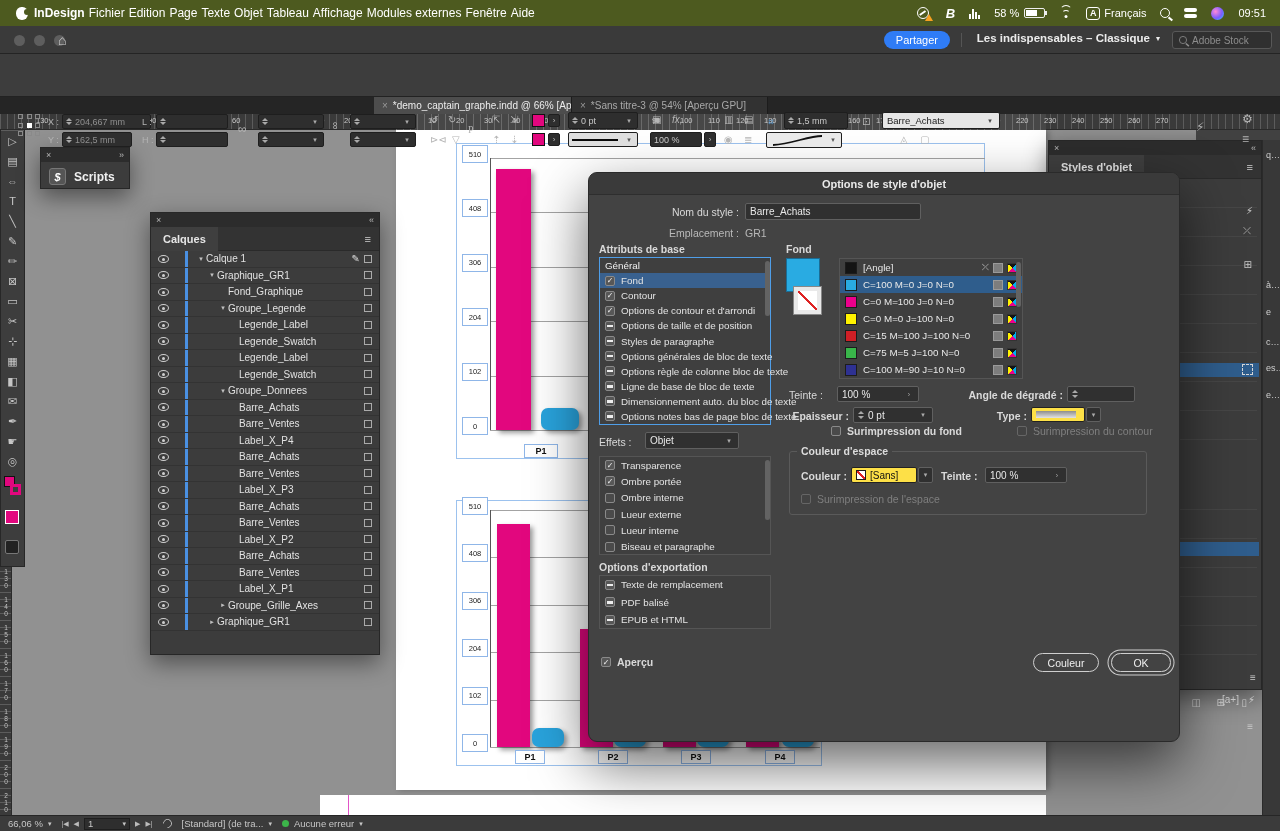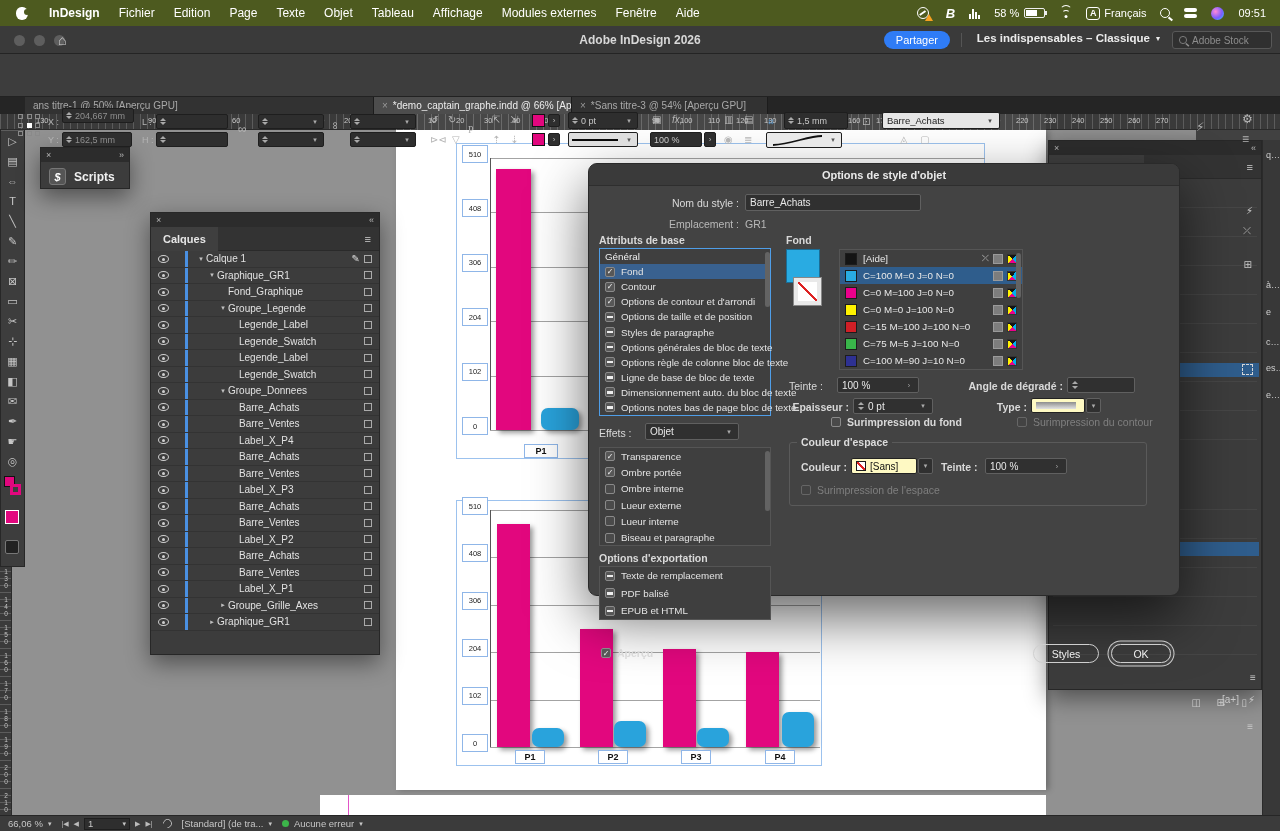--- a/index.html
+++ b/index.html
@@ -1,21 +1,21 @@
 <!DOCTYPE html>
 <html><head>
 <meta charset="utf-8">
 <style>
 *{margin:0;padding:0;box-sizing:border-box}
 html,body{width:1280px;height:831px;overflow:hidden}
 body{position:relative;background:#919191;font-family:"Liberation Sans","DejaVu Sans",sans-serif;font-size:11px;color:#ddd}
 .abs{position:absolute}
 
 #menubar{left:0;top:0;width:1280px;height:26px;background:#4d5a1f;display:flex;align-items:center;z-index:30}
-#menu-items{display:flex;align-items:center;gap:19px;padding-left:16px;color:#fff;font-size:12px}
+#menu-items{display:flex;align-items:center;gap:4px;padding-left:16px;color:#fff;font-size:12px}
 #menu-items .mitem{cursor:default}
 #menu-items .mitem.first{font-weight:bold}
 .apple{width:12px;height:13px;background:#fff;border-radius:45% 45% 48% 48%;position:relative;margin-right:2px}
 .apple::before{content:"";position:absolute;right:-2px;top:2px;width:6px;height:6px;border-radius:50%;background:#4d5a1f}
 #menu-status{margin-left:auto;display:flex;align-items:center;gap:14px;padding-right:14px;color:#fff;font-size:11px}
 .mb-ic{display:inline-flex;align-items:center;justify-content:center;color:#fff}
 .batt{width:21px;height:10px;border:1px solid #eee;border-radius:2px;position:relative}
 .batt::after{content:"";position:absolute;right:-3px;top:2px;width:2px;height:4px;background:#eee}
 .batt i{position:absolute;left:1px;top:1px;bottom:1px;width:58%;background:#fff}
 .langchip{display:flex;align-items:center;gap:4px}
@@ -125,26 +125,26 @@
 .sliders{width:13px;height:11px;display:flex;flex-direction:column;gap:2px}
 .sliders i{height:1.5px;background:#e8e8e8;position:relative}
 .sliders i::after{content:"";position:absolute;top:-1.5px;width:4px;height:4px;border-radius:50%;background:#e8e8e8}
 .sliders i:nth-child(1)::after{left:2px}.sliders i:nth-child(2)::after{left:8px}.sliders i:nth-child(3)::after{left:4px}
 #styles-panel{left:1048px;top:140px;width:214px;height:550px;z-index:9}
 .srow-sep{position:absolute;left:4px;right:4px;height:1px;background:#464646}
 .sel-row{position:absolute;left:2px;right:2px;height:14px;background:#2f5d8c}
 .sic{position:absolute;color:#c9c9c9;font-size:10px}
 .dashbox{position:absolute;width:11px;height:11px;border:1px dashed #d6d6d6}
 
-#dialog{left:588px;top:163px;width:592px;height:433px;background:#434343;border:1px solid #2a2a2a;border-radius:9px;box-shadow:0 22px 55px rgba(0,0,0,.6);z-index:20}
+#dialog{left:588px;top:172px;width:592px;height:570px;background:#434343;border:1px solid #2a2a2a;border-radius:9px;box-shadow:0 22px 55px rgba(0,0,0,.6);z-index:20}
 #dlg-title{height:22px;background:#3a3a3a;border-radius:8px 8px 0 0;display:flex;align-items:center;justify-content:center;color:#e9e9e9;font-size:11px;font-weight:bold;border-bottom:1px solid #2e2e2e}
 .dl{position:absolute;color:#d9d9d9;font-size:10.5px}
 .dl.dim{color:#7f7f7f}
 .din{position:absolute;background:#303030;border:1px solid #606060;border-radius:2px;color:#e8e8e8;font-size:10px;display:flex;align-items:center;padding:0 4px;gap:4px}
-.dlight{position:absolute;background:#fef9c3;border:1px solid #222;border-radius:2px;color:#111;font-size:10px;display:flex;align-items:center;padding:0 4px;gap:4px}
+.dlight{position:absolute;background:#fde047;border:1px solid #222;border-radius:2px;color:#111;font-size:10px;display:flex;align-items:center;padding:0 4px;gap:4px}
 .listbox{position:absolute;background:#3f3f3f;border:1px solid #555}
 .listbox.focus{border:1px solid #4f9ee8}
 .lirow{height:15.1px;display:flex;align-items:center;gap:6px;padding:0 5px;color:#e3e3e3;font-size:9.8px;white-space:nowrap}
 .lirow.sel{background:#39618f}
 .lirow.head{color:#efefef}
 .cb{width:10px;height:10px;min-width:10px;border:1px solid #8a8a8a;background:#575757;border-radius:2px;display:inline-flex;align-items:center;justify-content:center;color:#f2f2f2;font-size:8px}
 .cb.mixed::after{content:"";width:6px;height:2.5px;background:#ededed}
 .cb.un{background:#4a4a4a}
 .cb.dis{border-color:#666;background:transparent}
 .scrollth{position:absolute;width:5px;background:#636363;border-radius:3px}
@@ -225,21 +225,20 @@
     <span class="mb-ic siri"></span>
     <span>09:51</span>
   </div>
 </div>
 
 <div class="abs" id="titlebar">
   <span class="tl" style="left:14px"></span>
   <span class="tl" style="left:34px"></span>
   <span class="tl" style="left:54px"></span>
   <span id="home-ic">⌂</span>
-  <div id="win-title">Adobe InDesign 2026</div>
   <div id="share-btn">Partager</div>
   <div class="vsep" style="right:318px;top:7px;height:14px"></div>
   <div id="ws-switcher">
       <span>Les indispensables – Classique</span>
       <span style="font-size:8px">▾</span>
     </div>
   <div id="stock-box">
       <span class="mag"></span>
       <span>Adobe Stock</span>
     </div>
@@ -251,21 +250,21 @@
       <i></i>
       <i></i>
       <i></i>
       <i class="c"></i>
       <i></i>
       <i></i>
       <i></i>
       <i></i>
     </div>
   <div class="lbl" style="left:48px;top:63px">X :</div>
-  <div class="fld" style="left:62px;top:54px;width:72px;height:15px">
+  <div class="fld" style="left:62px;top:60px;width:89px;height:15px">
       <span class="spin">
         <i class="up"></i>
         <i class="dn"></i>
       </span>
       <span class="dim">204,667 mm</span>
     </div>
   <div class="lbl" style="left:48px;top:81px">Y :</div>
   <div class="fld" style="left:62px;top:78px;width:70px;height:15px">
       <span class="spin">
         <i class="up"></i>
@@ -372,23 +371,20 @@
       <span class="chev" style="color:#444">▾</span>
     </div>
   <div class="icg" style="left:900px;top:80px">◬</div>
   <div class="icg" style="left:920px;top:80px">▢</div>
   <div class="icg" style="left:1196px;top:66px;font-size:12px">⚡</div>
   <div class="icg" style="left:1242px;top:58px;font-size:12px">⚙</div>
   <div class="icg" style="left:1242px;top:78px;font-size:12px">≡</div>
 </div>
 
 <div class="abs" id="tabbar">
-    <div class="dtab" style="left: 25px; width: 349px;">
-      <div>ans titre-1 @ 50% [Aperçu GPU]</div>
-    </div>
     <div class="dtab active" style="left: 374px; width: 198px;">
       <div class="x">×</div>
       <div>*demo_captain_graphe.indd @ 66% [Aperçu GPU]</div>
     </div>
     <div class="dtab" style="left: 572px; width: 196px;">
       <div class="x">×</div>
       <div>*Sans titre-3 @ 54% [Aperçu GPU]</div>
     </div>
   </div>
 <div class="abs" id="hruler">
@@ -1005,21 +1001,21 @@
   <div class="dchk" style="left:12px;top:483px">
       <span class="cb">✓</span>
       <span class="dl" style="position:static;font-weight:bold">Aperçu</span>
     </div>
   <div class="dl" style="left:197px;top:70px;font-weight:bold">Fond</div>
   <div id="fillproxy" style="left:197px;top:85px"></div>
   <div id="strokeproxy" style="left:205px;top:114px"></div>
   <div class="listbox" style="left:250px;top:85px;width:184px;height:121px" id="sw-list">
       <div class="swrow">
         <div class="swchip" style="background: rgb(20, 20, 20);"></div>
-        <div>[Aide]</div>
+        <div>[Angle]</div>
         <div class="swic">
           <div class="penx">⤫</div>
           <div class="gbox"></div>
           <div class="cmyk"></div>
         </div>
       </div>
       <div class="swrow sel">
         <div class="swchip" style="background: rgb(41, 171, 226);"></div>
         <div>C=100 M=0 J=0 N=0</div>
         <div class="swic">
@@ -1117,21 +1113,21 @@
     </div>
   <div class="dl" style="left:352px;top:297px;font-weight:bold">Teinte :</div>
   <div class="din" style="left:396px;top:294px;width:82px;height:16px">
       <span>100 %</span>
       <span class="chev">›</span>
     </div>
   <div class="dchk" style="left:212px;top:320px">
       <span class="cb dis"></span>
       <span class="dl dim" style="position:static">Surimpression de l'espace</span>
     </div>
-  <div class="pillbtn" style="left:444px;top:480px;width:66px;height:19px">Styles</div>
+  <div class="pillbtn" style="left:444px;top:480px;width:66px;height:19px">Couleur</div>
   <div class="pillbtn" id="ok-btn" style="left:522px;top:480px;width:60px;height:19px">OK</div>
 </div>
 
 <div class="abs" id="statusbar">
   <div class="grp">
       <span>66,06 %</span>
       <span style="font-size:7px">▾</span>
     </div>
   <div class="grp">
       <span class="navg">|◀</span>

